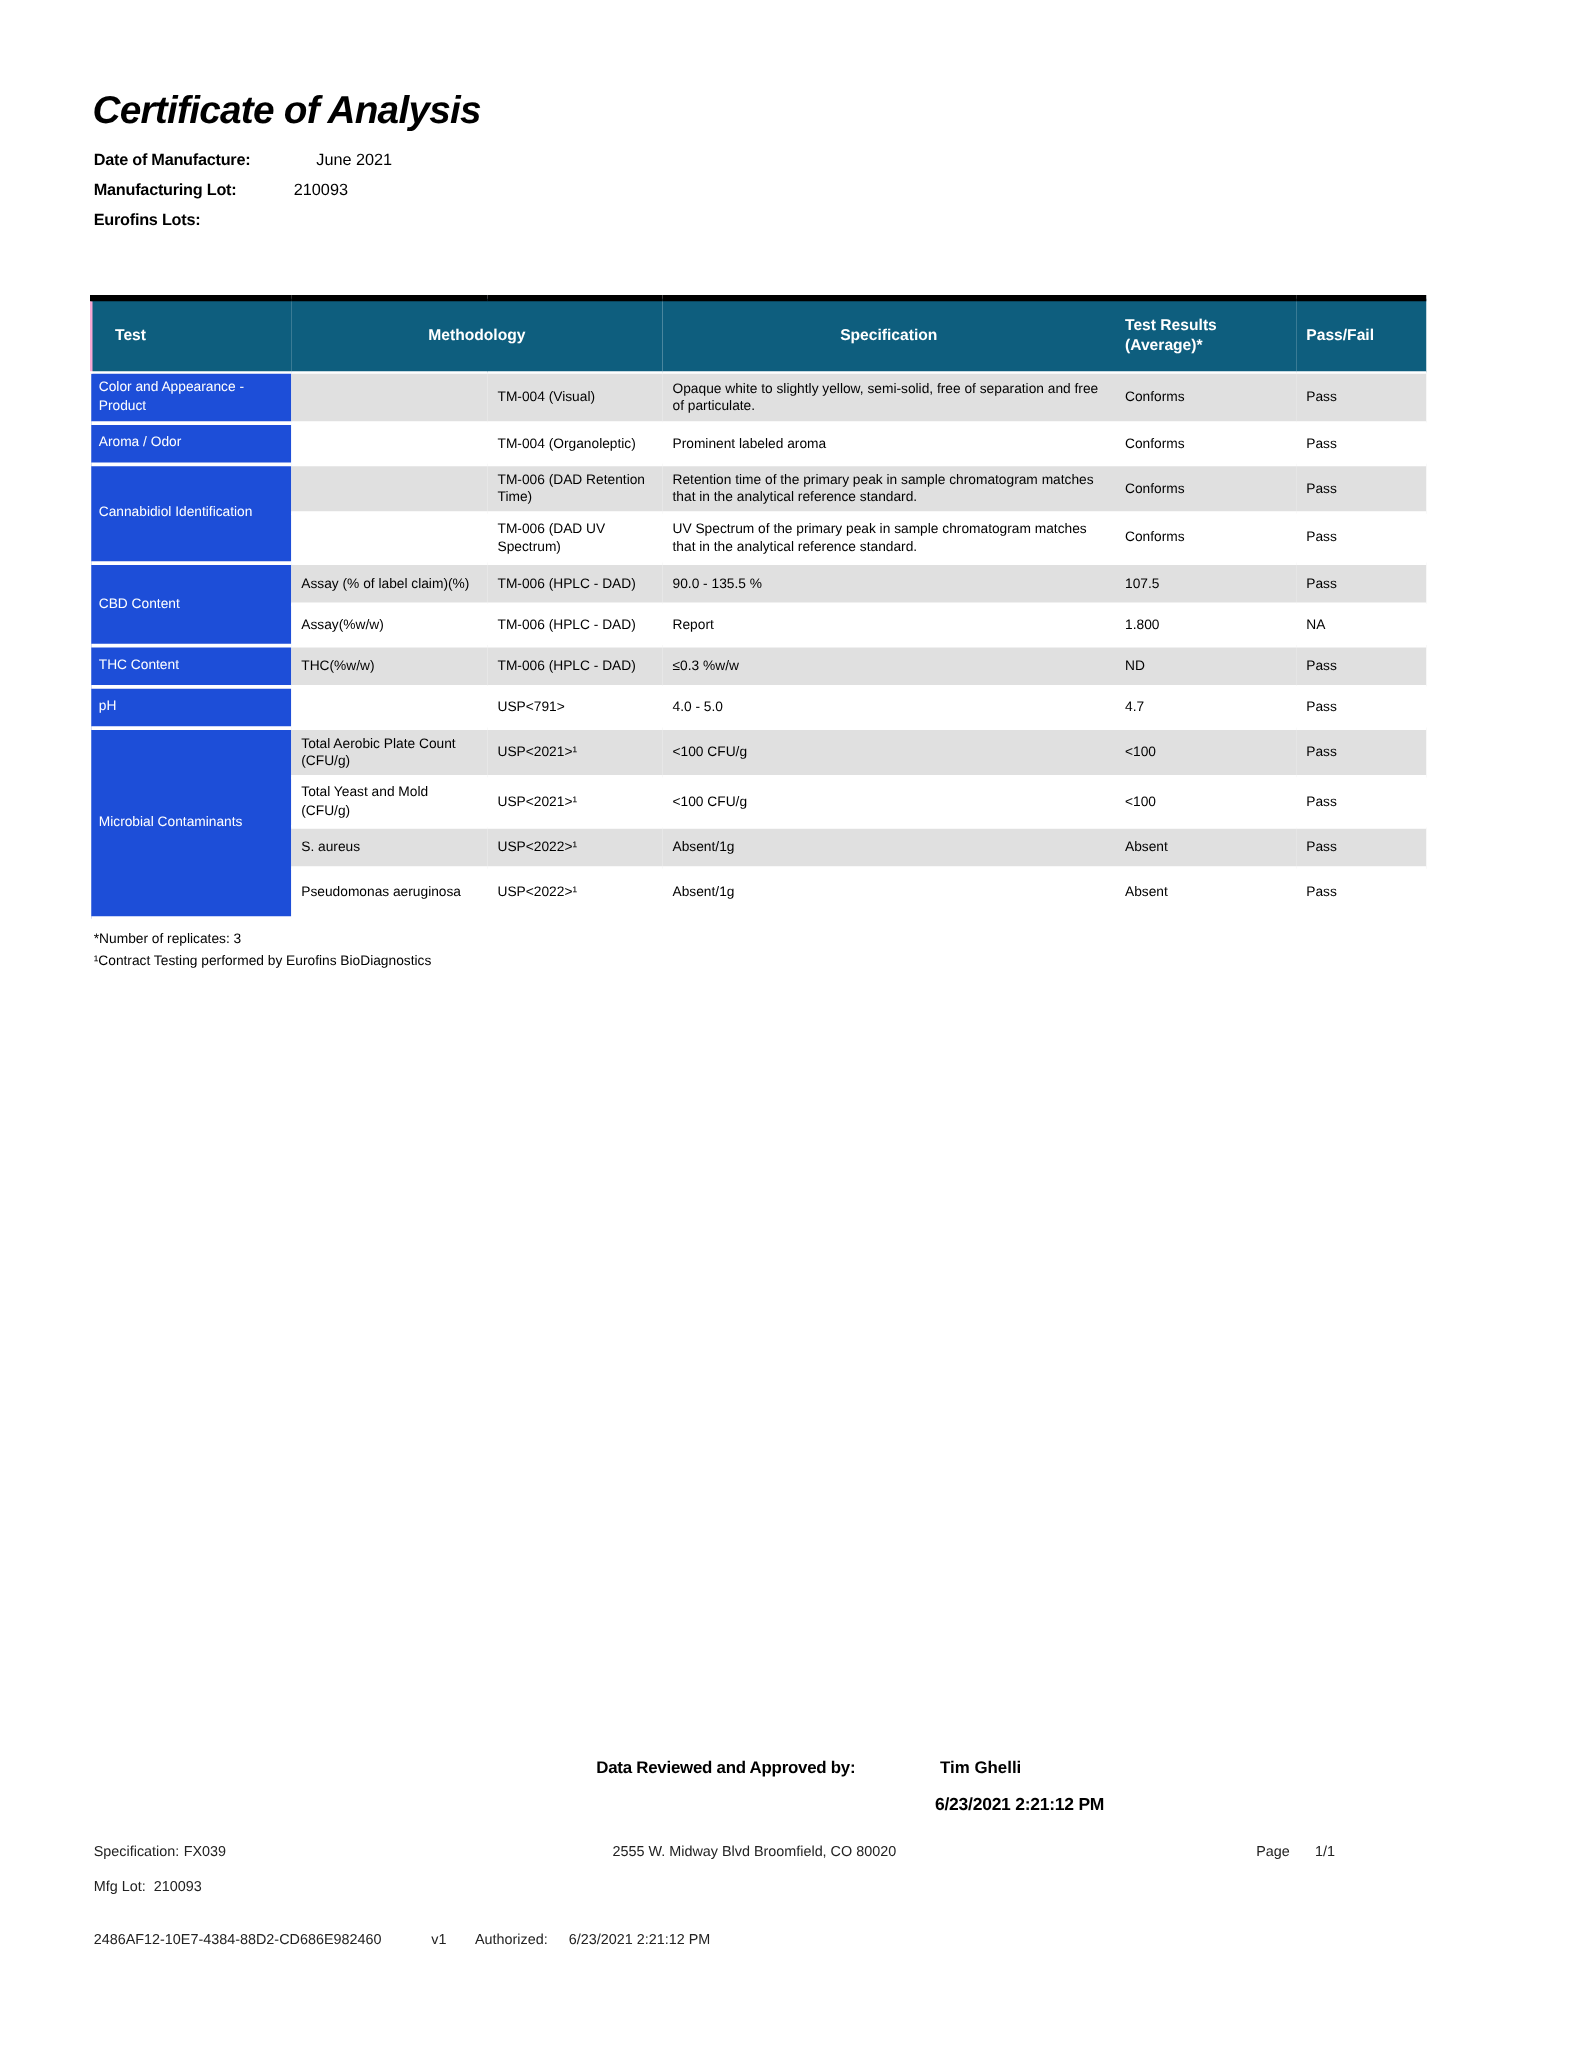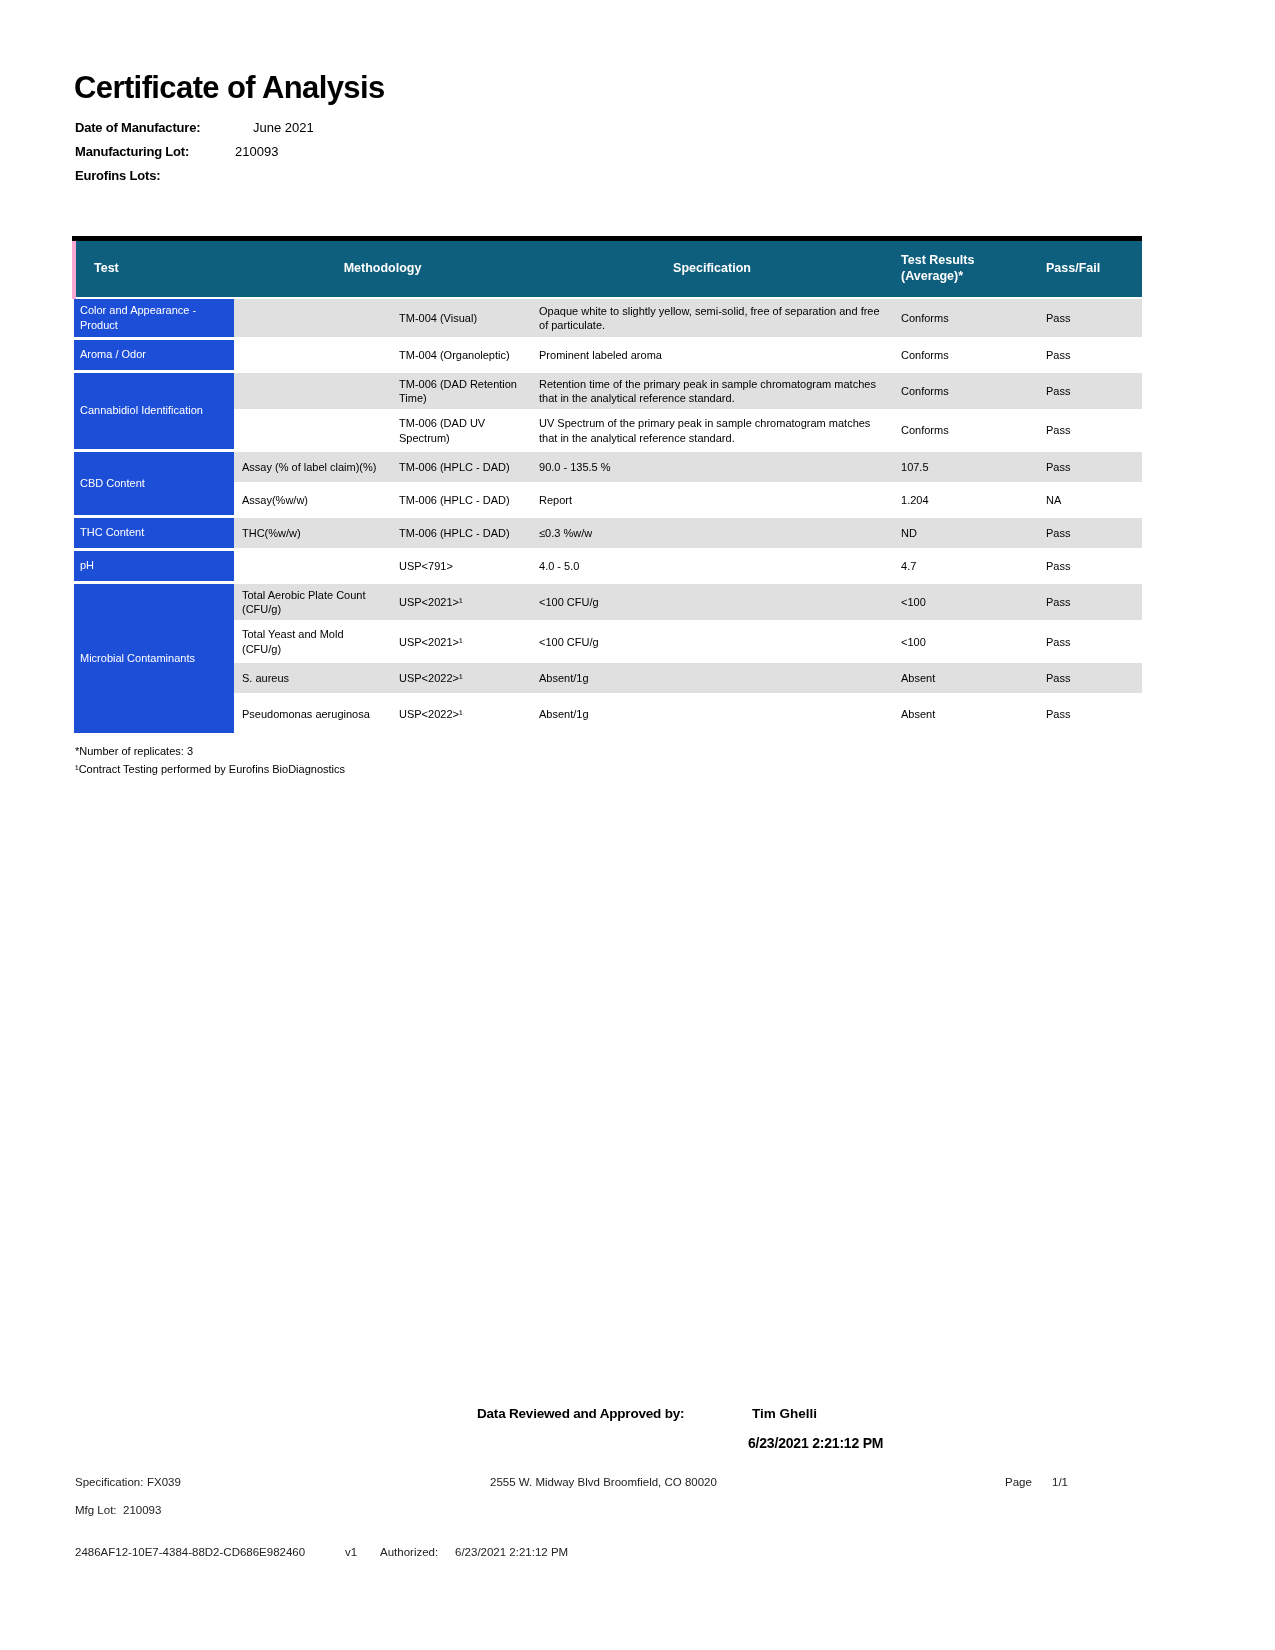--- a/index.html
+++ b/index.html
@@ -3,39 +3,39 @@
 <meta charset="utf-8">
 <style>
   html,body{margin:0;padding:0;}
   body{
     width:1275px;height:1650px;position:relative;background:#ffffff;
     font-family:"Liberation Sans", sans-serif;color:#000;
     -webkit-font-smoothing:antialiased;
   }
   .title{
     position:absolute;top:70px;left:74px;
-    font-size:31px;font-weight:bold;letter-spacing:-0.6px;color:#000;
+    font-size:31px;font-weight:bold;letter-spacing:-0.6px;color:#000;font-style:italic;
   }
   
   .meta{position:absolute;top:120px;left:75px;width:1130px;font-size:13px;}
   .meta-row{position:relative;height:24px;}
   .lbl{font-weight:bold;letter-spacing:-0.2px;}
   .abs{position:absolute;top:0;white-space:nowrap;}
   
   table.coa{
     position:absolute;top:236px;left:72px;width:1068px;
     border-collapse:collapse;table-layout:fixed;
     border-top:5px solid #000;
   }
   table.coa th{
     background:#0e5e7e;color:#fff;font-weight:bold;font-size:12.5px;
     text-align:left;vertical-align:middle;padding:6px 8px;height:44px;
     border-bottom:2px solid #fff;line-height:1.25;
   }
-  table.coa th.first{border-left:4px solid #f9a8d4;padding-left:18px;}
+  table.coa th.first{border-left:2px solid #f9a8d4;padding-left:18px;}
   table.coa th.center{text-align:center;}
   table.coa td{
     font-size:11px;line-height:1.3;vertical-align:middle;
     padding:4px 8px;height:33px;box-sizing:border-box;
     border-bottom:3px solid #fff;color:#000;background:#fff;
   }
   table.coa td.test{
     background:#1d4ed8;color:#fff;padding-left:6px;font-size:11px;line-height:1.35;
   }
   table.coa tr.stripe td:not(.test){background:#e0e0e0;}
@@ -125,21 +125,21 @@
       <td>Assay (% of label claim)(%)</td>
       <td>TM-006 (HPLC - DAD)</td>
       <td>90.0 - 135.5 %</td>
       <td>107.5</td>
       <td>Pass</td>
     </tr>
     <tr>
       <td>Assay(%w/w)</td>
       <td>TM-006 (HPLC - DAD)</td>
       <td>Report</td>
-      <td>1.204</td>
+      <td>1.800</td>
       <td>NA</td>
     </tr>
     <tr class="stripe">
       <td class="test">THC Content</td>
       <td>THC(%w/w)</td>
       <td>TM-006 (HPLC - DAD)</td>
       <td>≤0.3 %w/w</td>
       <td>ND</td>
       <td>Pass</td>
     </tr>

